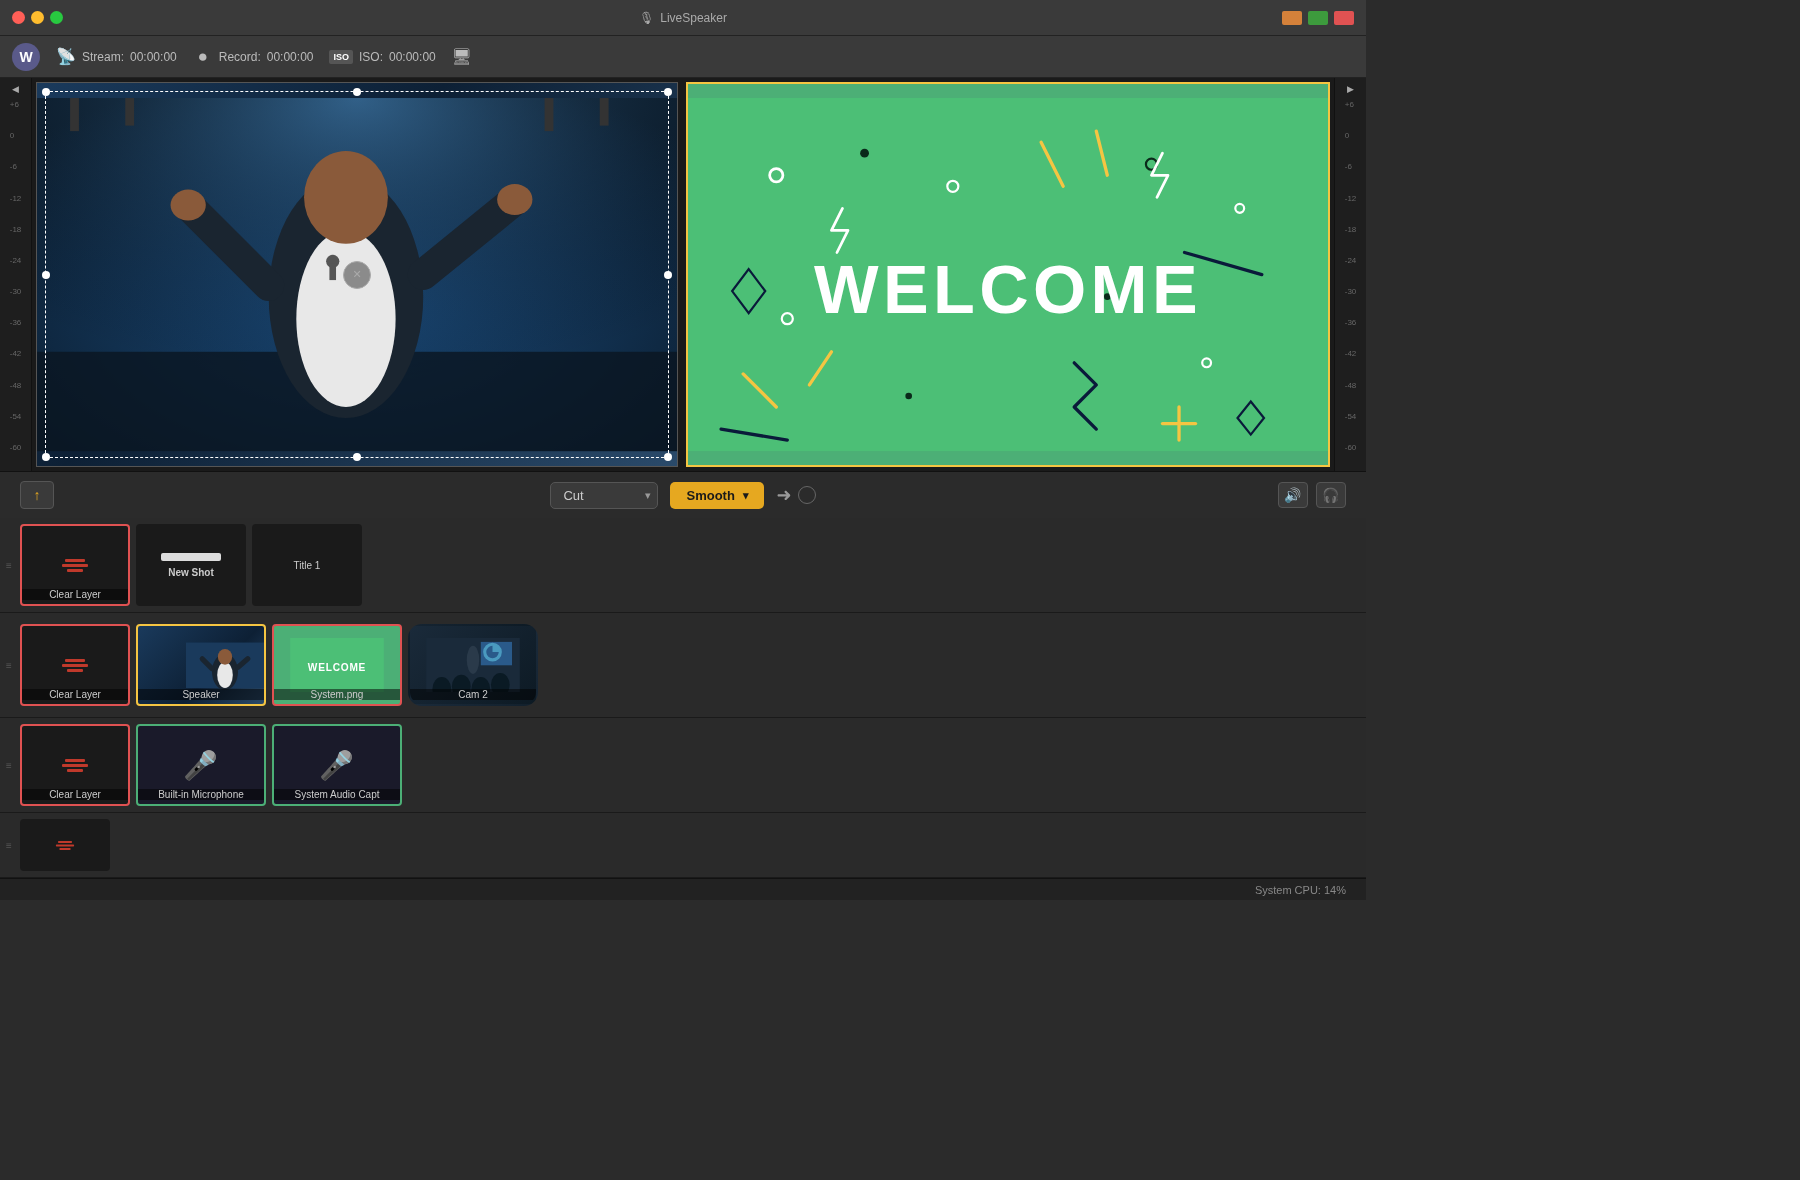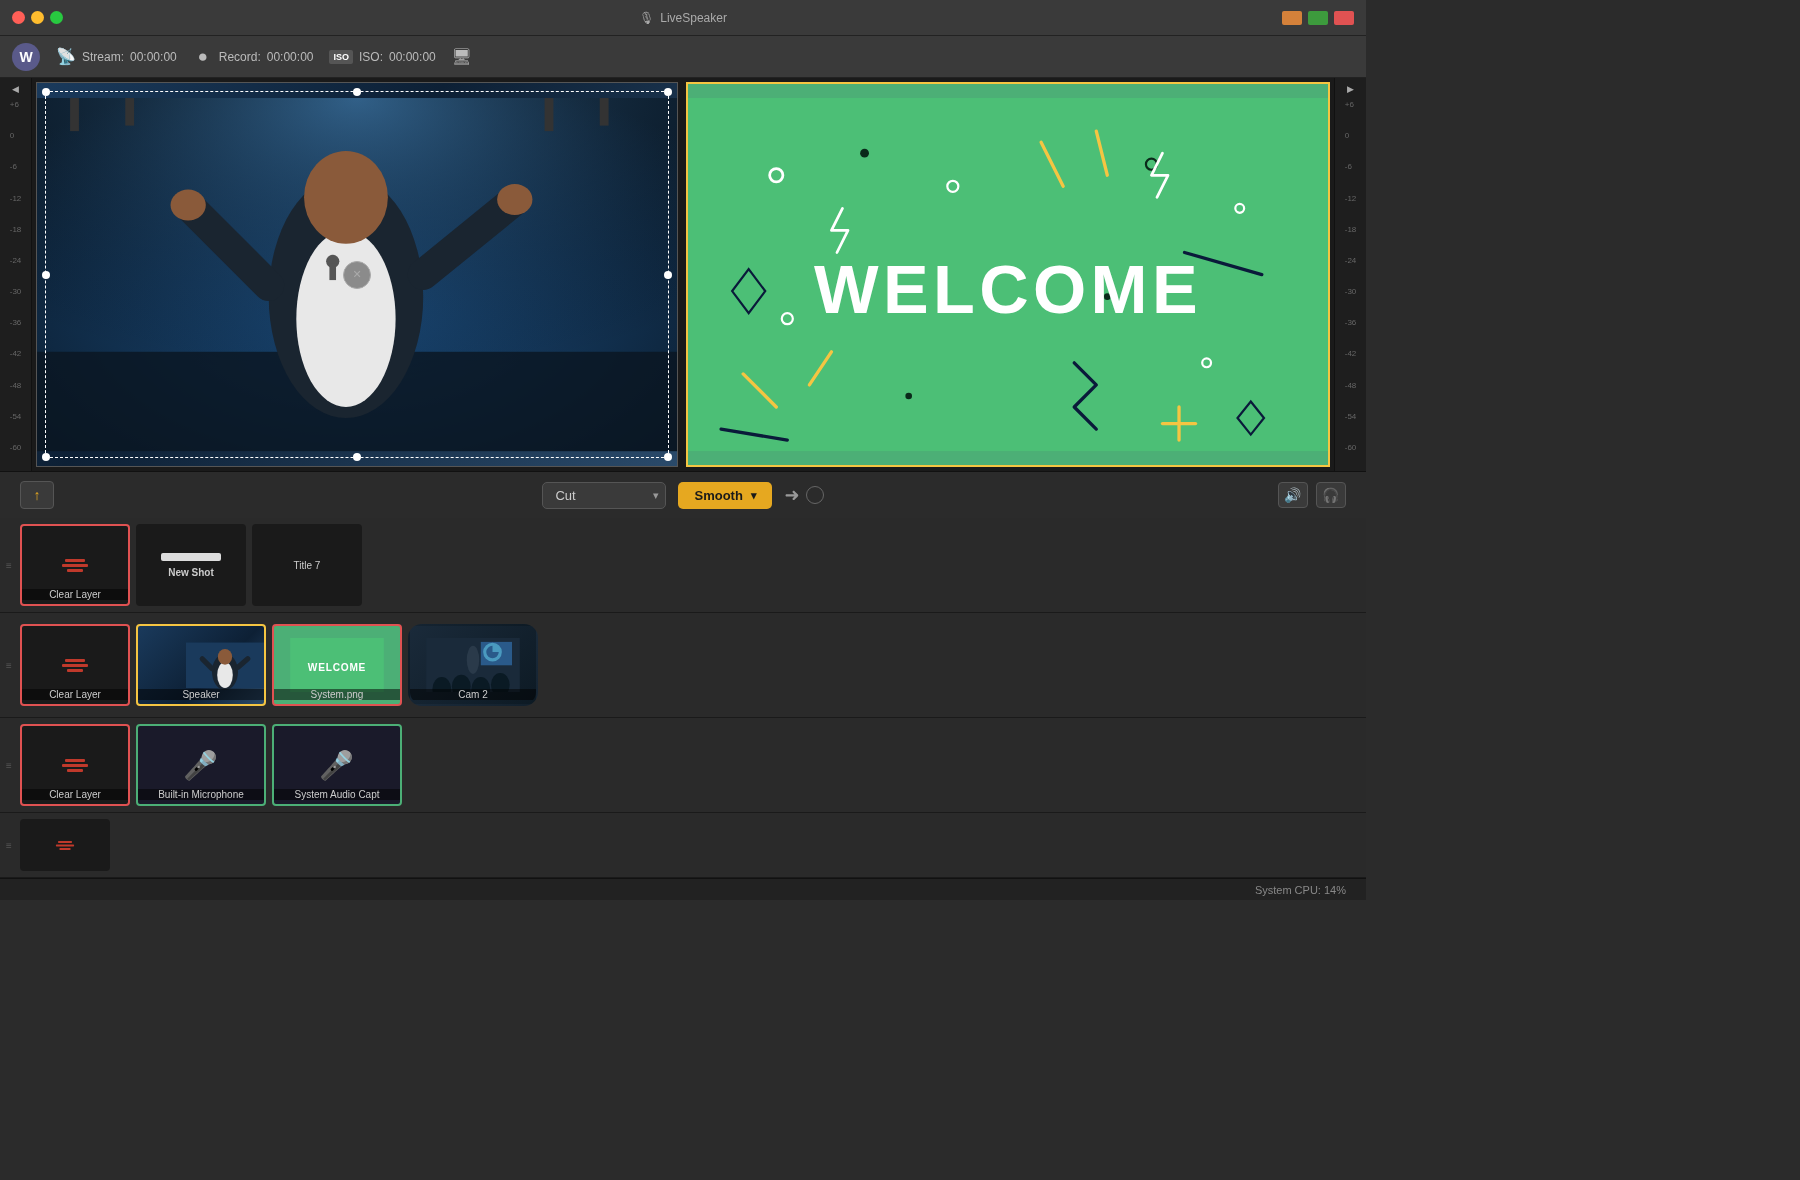--- a/index.html
+++ b/index.html
@@ -236,21 +236,21 @@
     }
     .bc-select {
       background: #3a3a3a;
       border: 1px solid #555;
       border-radius: 5px;
       color: #ccc;
       font-size: 13px;
       padding: 5px 24px 5px 12px;
       appearance: none;
       cursor: pointer;
-      width: 124px;
+      width: 108px;
     }
     .bc-select-wrap {
       position: relative;
     }
     .bc-select-wrap::after {
       content: '▾';
       position: absolute;
       right: 8px;
       top: 50%;
       transform: translateY(-50%);
@@ -694,21 +694,21 @@
         </div>
         <span class="shot-thumb-label">Clear Layer</span>
       </div>
 
       <div class="shot-thumb new-shot-thumb" style="width:110px;">
         <div class="new-shot-label-bar"></div>
         <span class="shot-thumb-label" style="background:transparent;position:static;color:#ccc;font-size:10px;font-weight:bold;">New Shot</span>
       </div>
 
       <div class="shot-thumb" style="width:110px;">
-        <span class="shot-thumb-label" style="background:transparent;position:static;color:#ccc;font-size:10px;">Title 7</span>
+        <span class="shot-thumb-label" style="background:transparent;position:static;color:#ccc;font-size:10px;">Title 1</span>
       </div>
 
     </div>
 
     <div class="shot-row" style="height:105px;">
       <div class="shot-row-handle">≡</div>
 
       <div class="shot-thumb active-red" style="width:110px;">
         <div class="layers-icon layers-icon-red">
           <div class="layer-line"></div>

